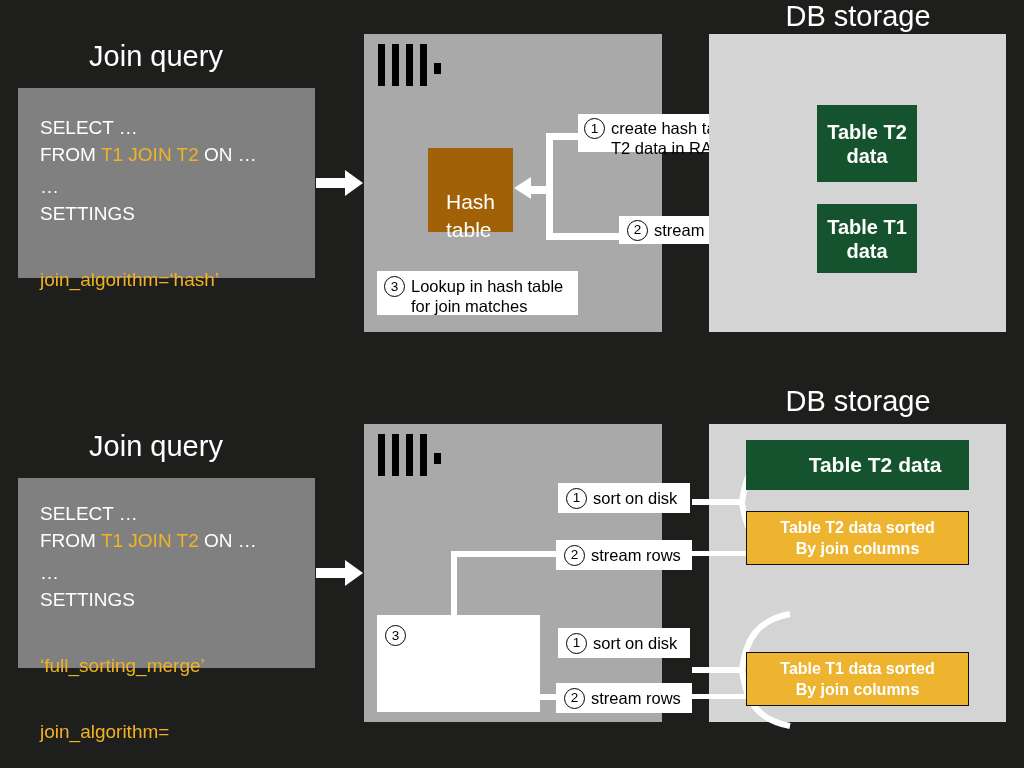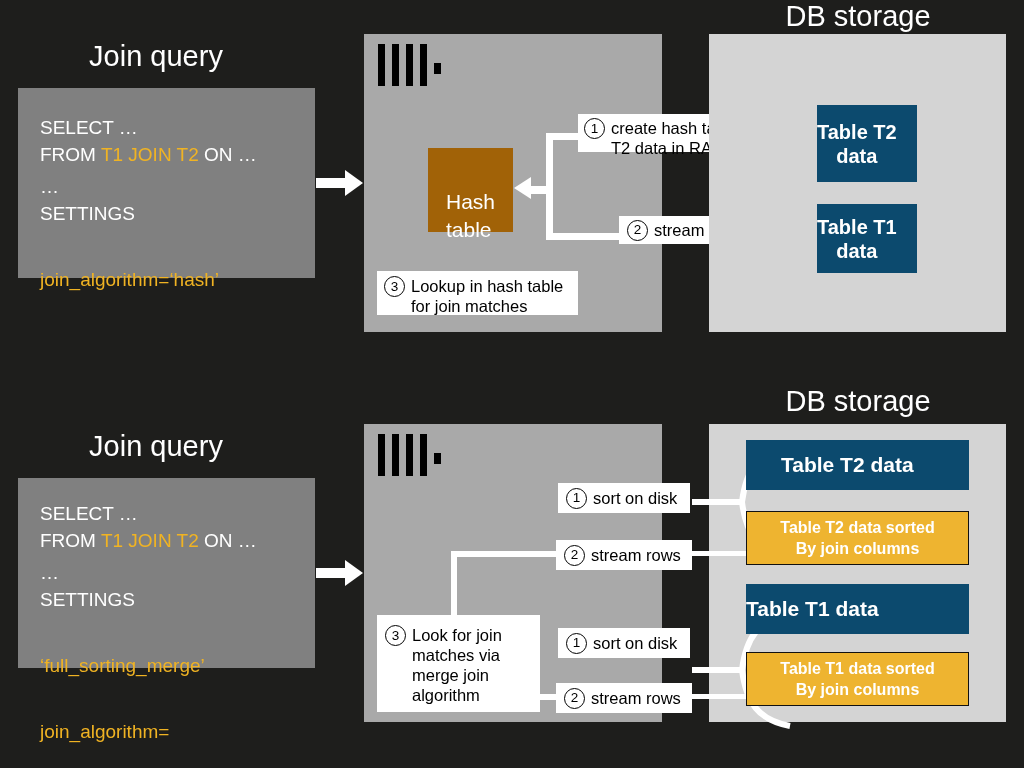--- a/index.html
+++ b/index.html
@@ -49,22 +49,22 @@
   .logo i{
     position:absolute;background:#000000;display:block;
   }
 
   
   .hashbox{
     background:#a16207;color:#ffffff;font-size:21px;line-height:28px;
     padding:40px 0 0 18px;
   }
   .tbox{
-    background:#0c4a6e;color:#ffffff;font-weight:bold;
-    display:flex;align-items:center;
+    background:#14532d;color:#ffffff;font-weight:bold;
+    display:flex;align-items:center;justify-content:center;
     text-align:center;line-height:24px;
   }
   .tbox.small{font-size:20px;}
   .tbox.wide{font-size:21px;}
   .sortedbox{
     background:#eeb430;color:#ffffff;font-weight:bold;font-size:16px;
     border:1.5px solid #111111;
     display:flex;align-items:center;justify-content:center;
     text-align:center;line-height:21px;
   }
@@ -201,26 +201,20 @@
     <i style="left:56px;top:19px;width:7px;height:11px;"></i>
   </div>
 
   <div class="abs wline" style="left:451px;top:551px;width:110px;height:6px;"></div>
   <div class="abs wline" style="left:451px;top:551px;width:6px;height:66px;"></div>
 
   <div class="abs wline" style="left:538px;top:694px;width:24px;height:6px;"></div>
 
   <div class="abs callout topal" style="left:377px;top:615px;width:163px;height:97px;padding:10px 8px;">
     <span class="num">3</span>
-    <span class="txt">
-      <span>Look for join</span><br>
-      <span>matches via</span><br>
-      <span>merge join</span><br>
-      <span>algorithm</span>
-    </span>
   </div>
 
   <div class="abs storage" style="left:709px;top:424px;width:297px;height:298px;"></div>
 
   <svg class="conn" style="left:680px;top:430px;width:120px;height:150px;" viewBox="0 0 120 150">
     <path d="M 12 72 L 62 72" stroke="#ffffff" stroke-width="6" fill="none"></path>
     <path d="M 62 72 C 66 40, 78 22, 110 16" stroke="#ffffff" stroke-width="6" fill="none"></path>
     <path d="M 62 72 C 66 104, 78 122, 110 128" stroke="#ffffff" stroke-width="6" fill="none"></path>
   </svg>
   <svg class="conn" style="left:680px;top:598px;width:120px;height:150px;" viewBox="0 0 120 150">
@@ -256,23 +250,20 @@
     <span>Table T2 data</span>
   </div>
 
   <div class="abs sortedbox" style="left:746px;top:511px;width:223px;height:54px;">
     <div>
       <span>Table T2 data sorted</span><br>
       <span>By join columns</span>
     </div>
   </div>
 
-  <div class="abs tbox wide" style="left:746px;top:584px;width:223px;height:50px;">
-    <span>Table T1 data</span>
-  </div>
 
   <div class="abs sortedbox" style="left:746px;top:652px;width:223px;height:54px;">
     <div>
       <span>Table T1 data sorted</span><br>
       <span>By join columns</span>
     </div>
   </div>
 
 </div>
 

